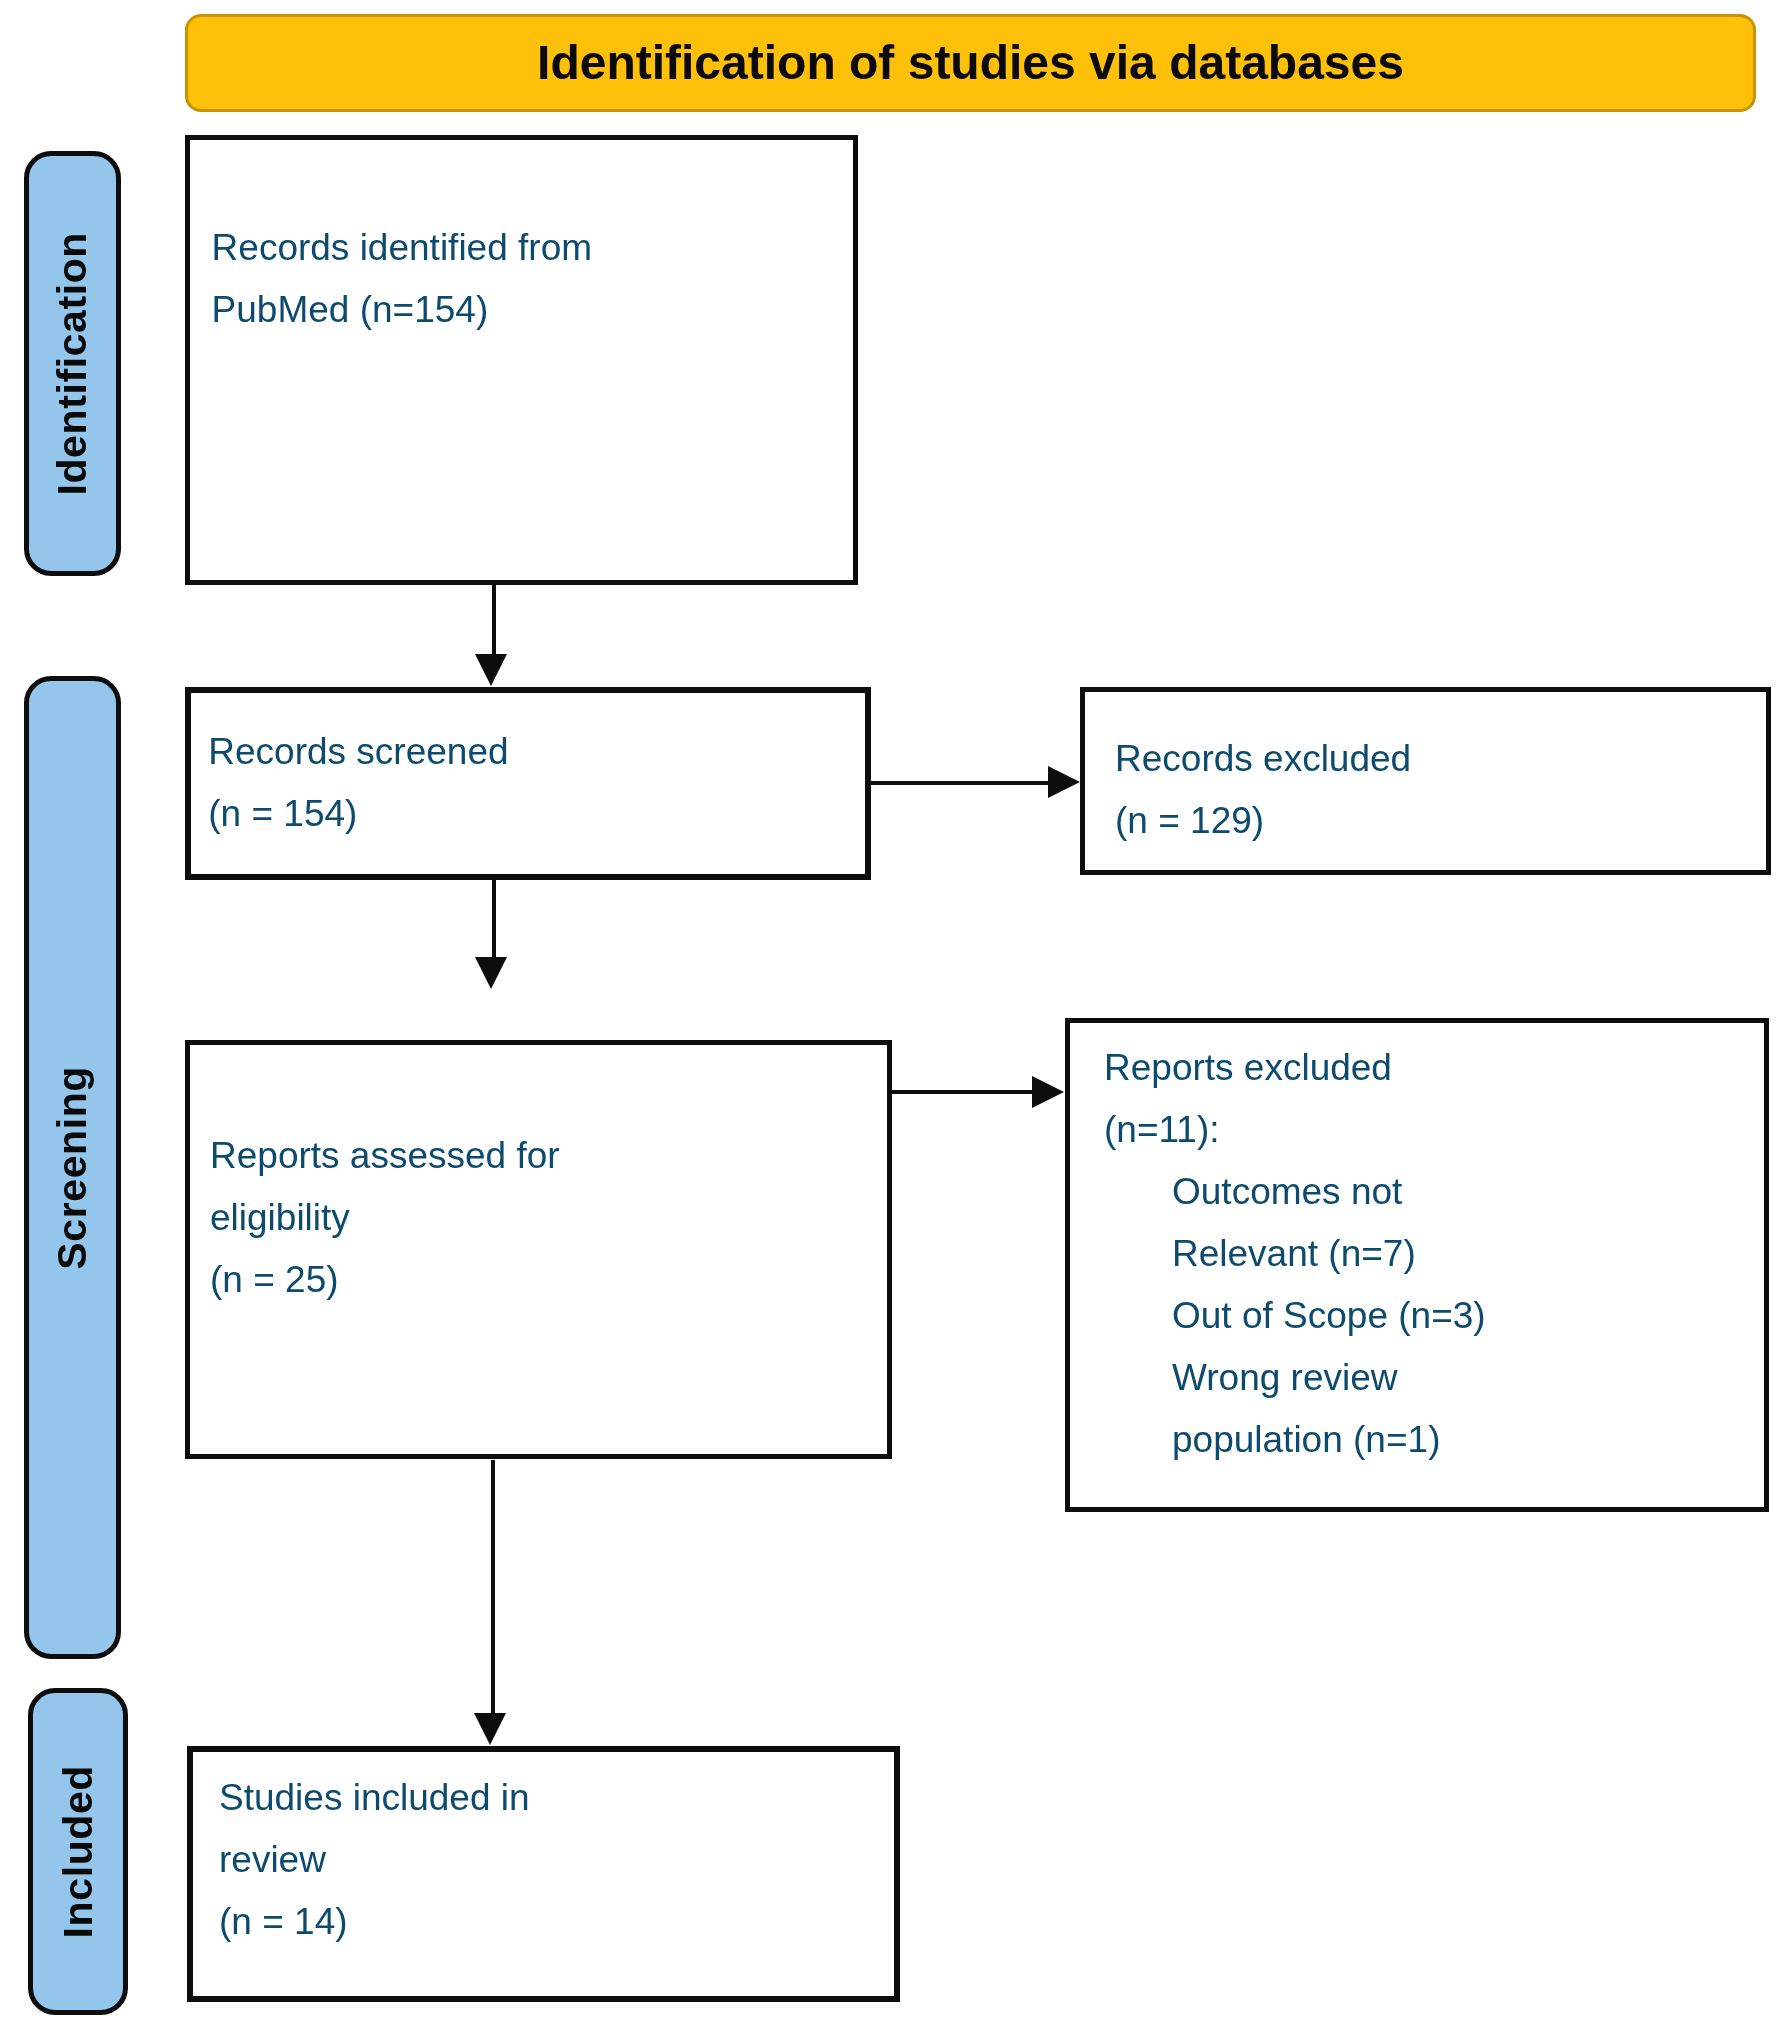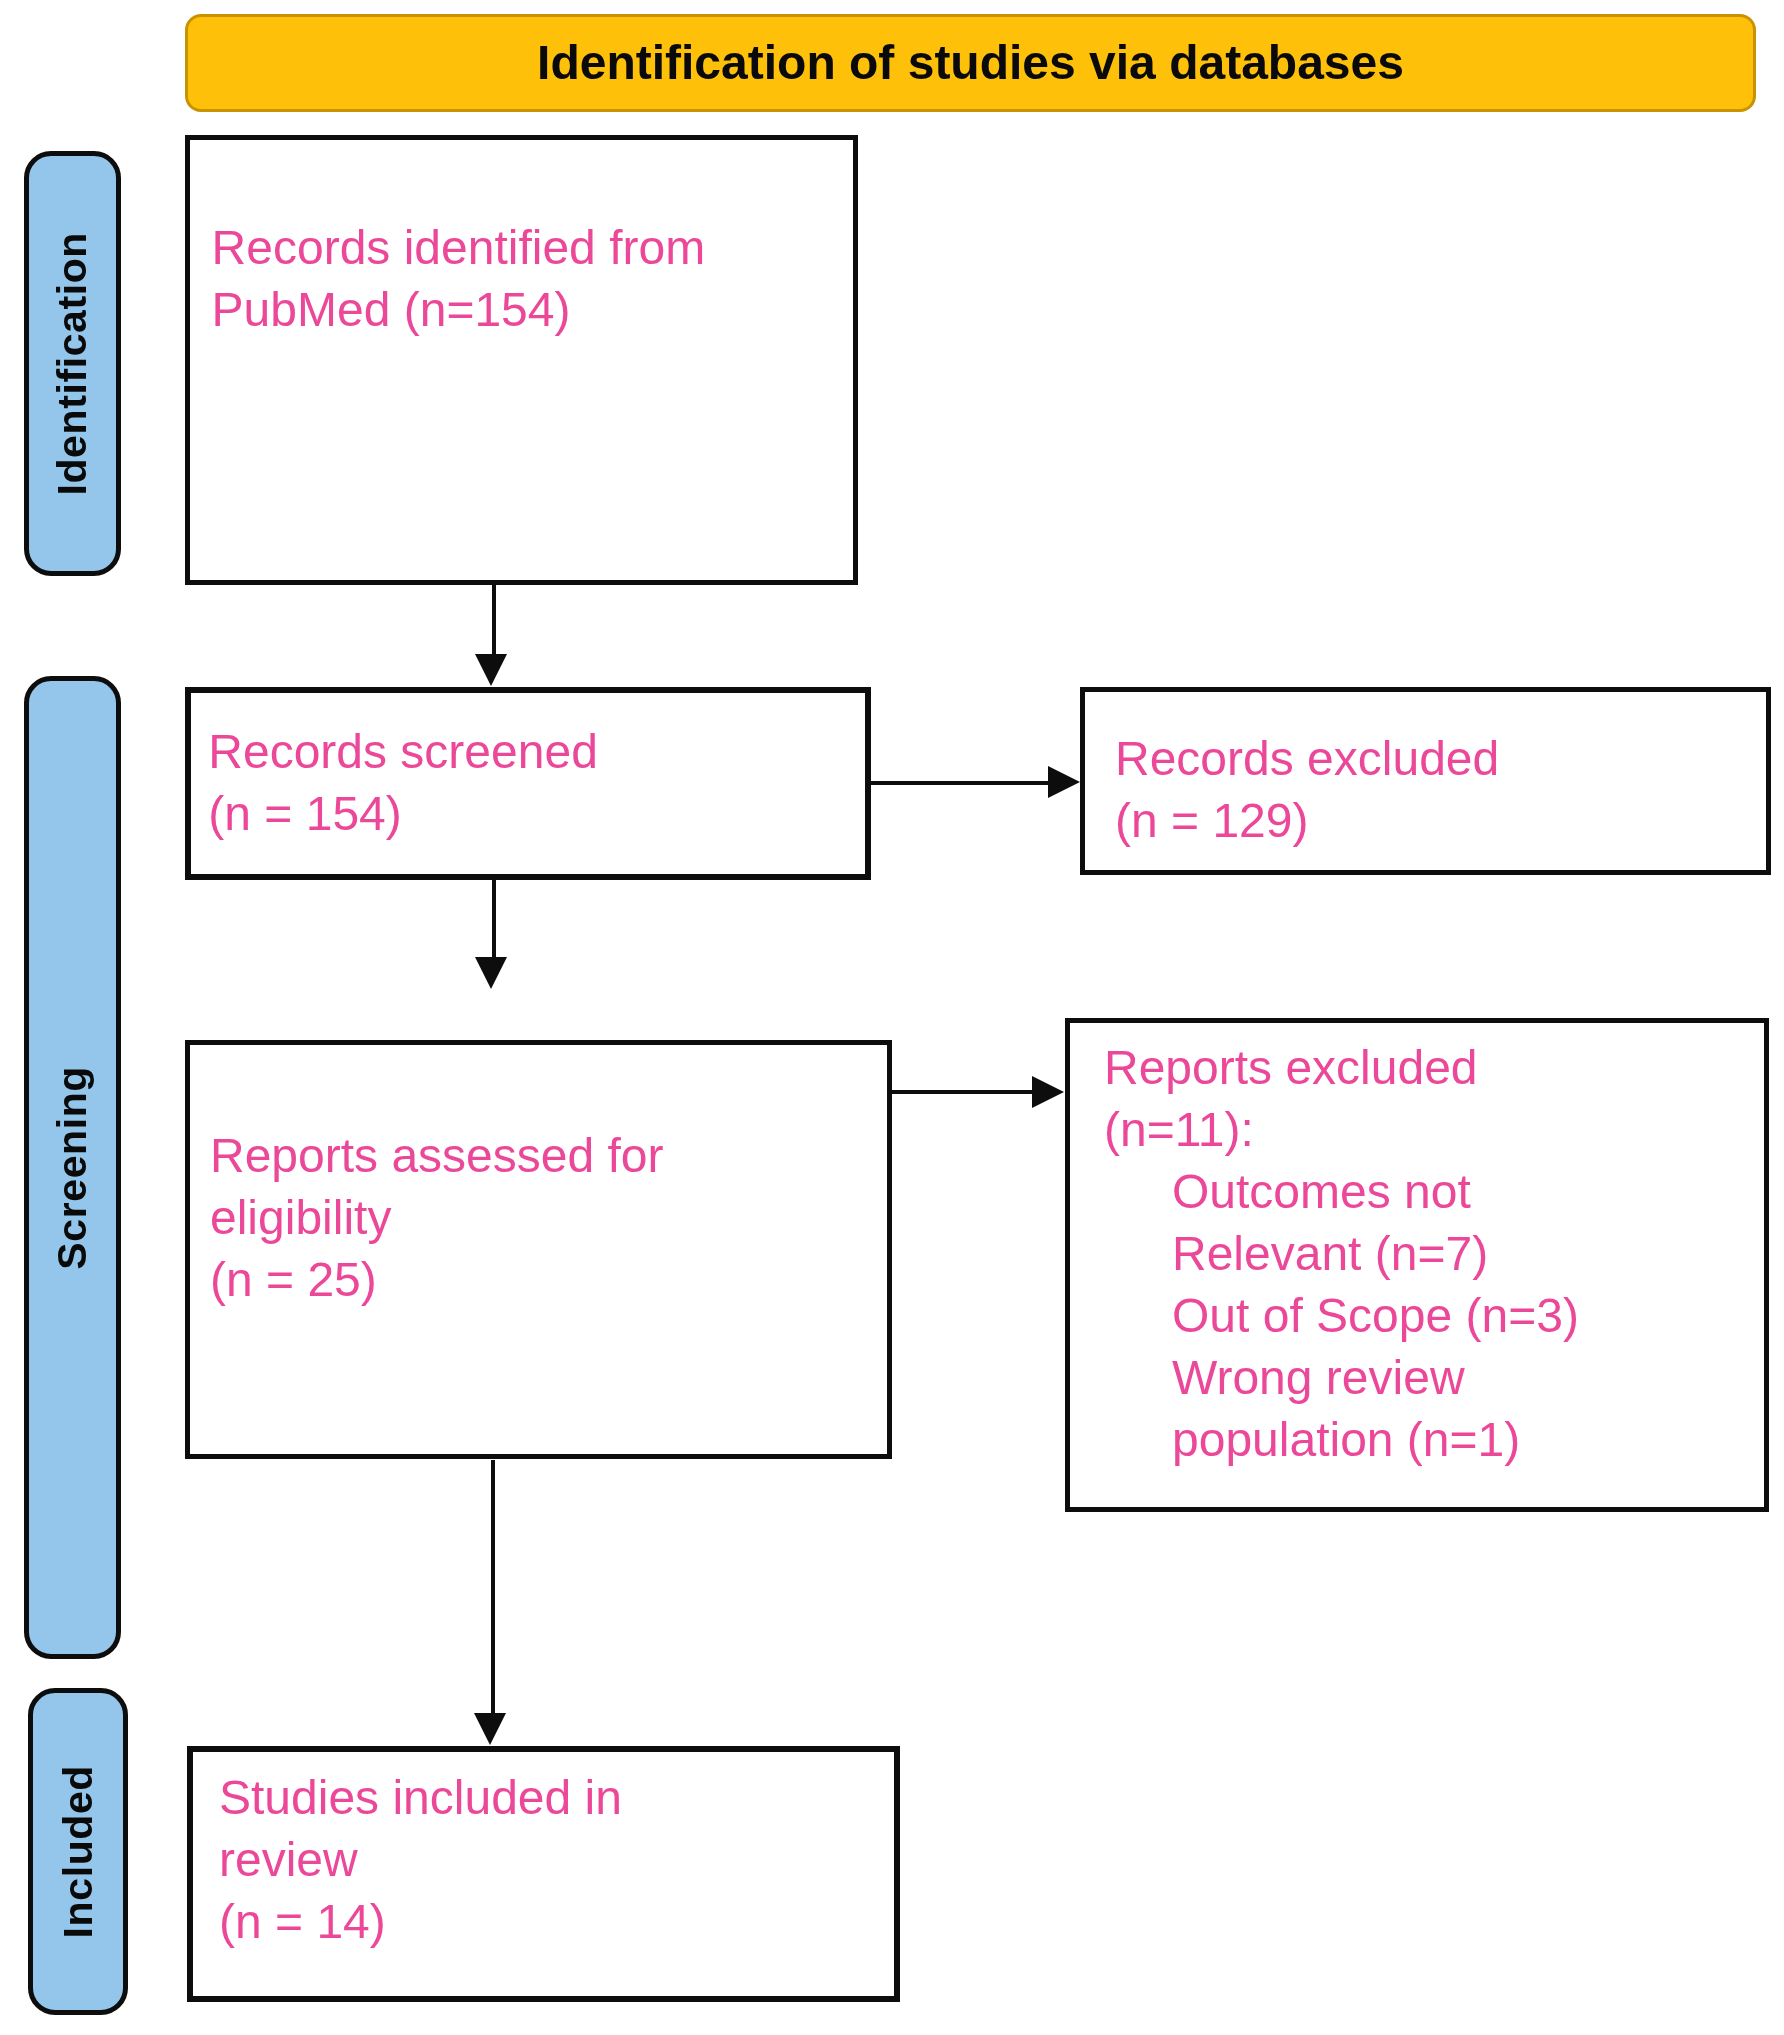--- a/index.html
+++ b/index.html
@@ -44,21 +44,21 @@
     letter-spacing:0.6px;white-space:nowrap;
   }
   #stage-identification{left:23.5px;top:151px;width:97px;height:425px;}
   #stage-screening{left:23.5px;top:676px;width:97px;height:983px;}
   #stage-included{left:28px;top:1688px;width:100px;height:327px;}
 
   
   .box{
     background:#ffffff;
     border:5.6px solid var(--line);
-    font-size:48px;line-height:62px;color:#ec4899;
+    font-size:37px;line-height:62px;color:#0c4a6e;
   }
   .box .line{display:block;}
   #box-records-identified{left:185px;top:135px;width:673px;height:450px;padding:77px 9.3px 0 21.6px;}
   #box-records-screened{left:185px;top:687px;width:686px;height:193px;padding:28px 9.3px 0 17.3px;border-width:6.2px;}
   #box-records-excluded{left:1080px;top:687px;width:691px;height:188px;padding:36px 9.3px 0 30px;border-width:5px;}
   #box-reports-assessed{left:185px;top:1040px;width:707px;height:419px;padding:80px 13px 0 20px;}
   #box-reports-excluded{left:1065px;top:1018px;width:704px;height:494px;padding:13.6px 9.3px 0 34px;border-width:5px;}
   #box-studies-included{left:187px;top:1746px;width:713px;height:256px;padding:15.4px 9.3px 0 26px;border-width:6.2px;}
   .reason{padding-left:68px;}
 

